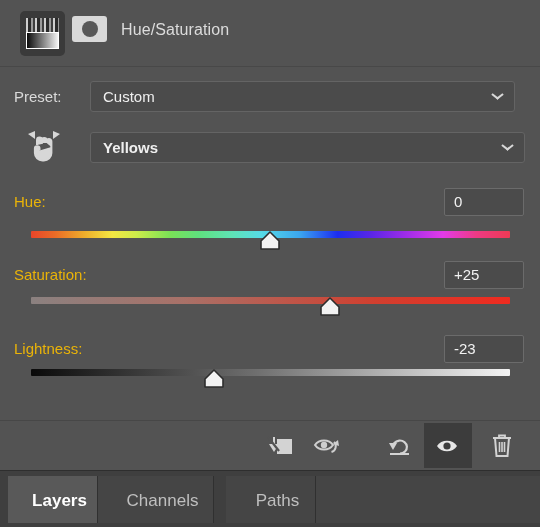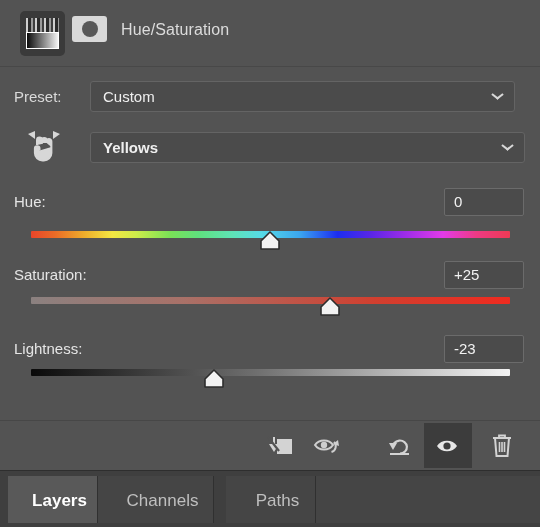--- a/index.html
+++ b/index.html
@@ -136,21 +136,21 @@
     position: absolute;
     left: 22px; top: 129px;
     width: 44px; height: 42px;
   }
   #range-select { left: 90px; top: 132px; width: 435px; font-weight: bold; }
 
   
   .slider-label {
     position: absolute;
     font-size: 15px;
-    color: #e5e5e5;
+    color: #eab308;
     white-space: nowrap;
   }
   .numbox {
     position: absolute;
     width: 80px; height: 28px;
     background: #4b4b4b;
     border: 1px solid #6b6b6b;
     border-radius: 2px;
     box-sizing: border-box;
   }

